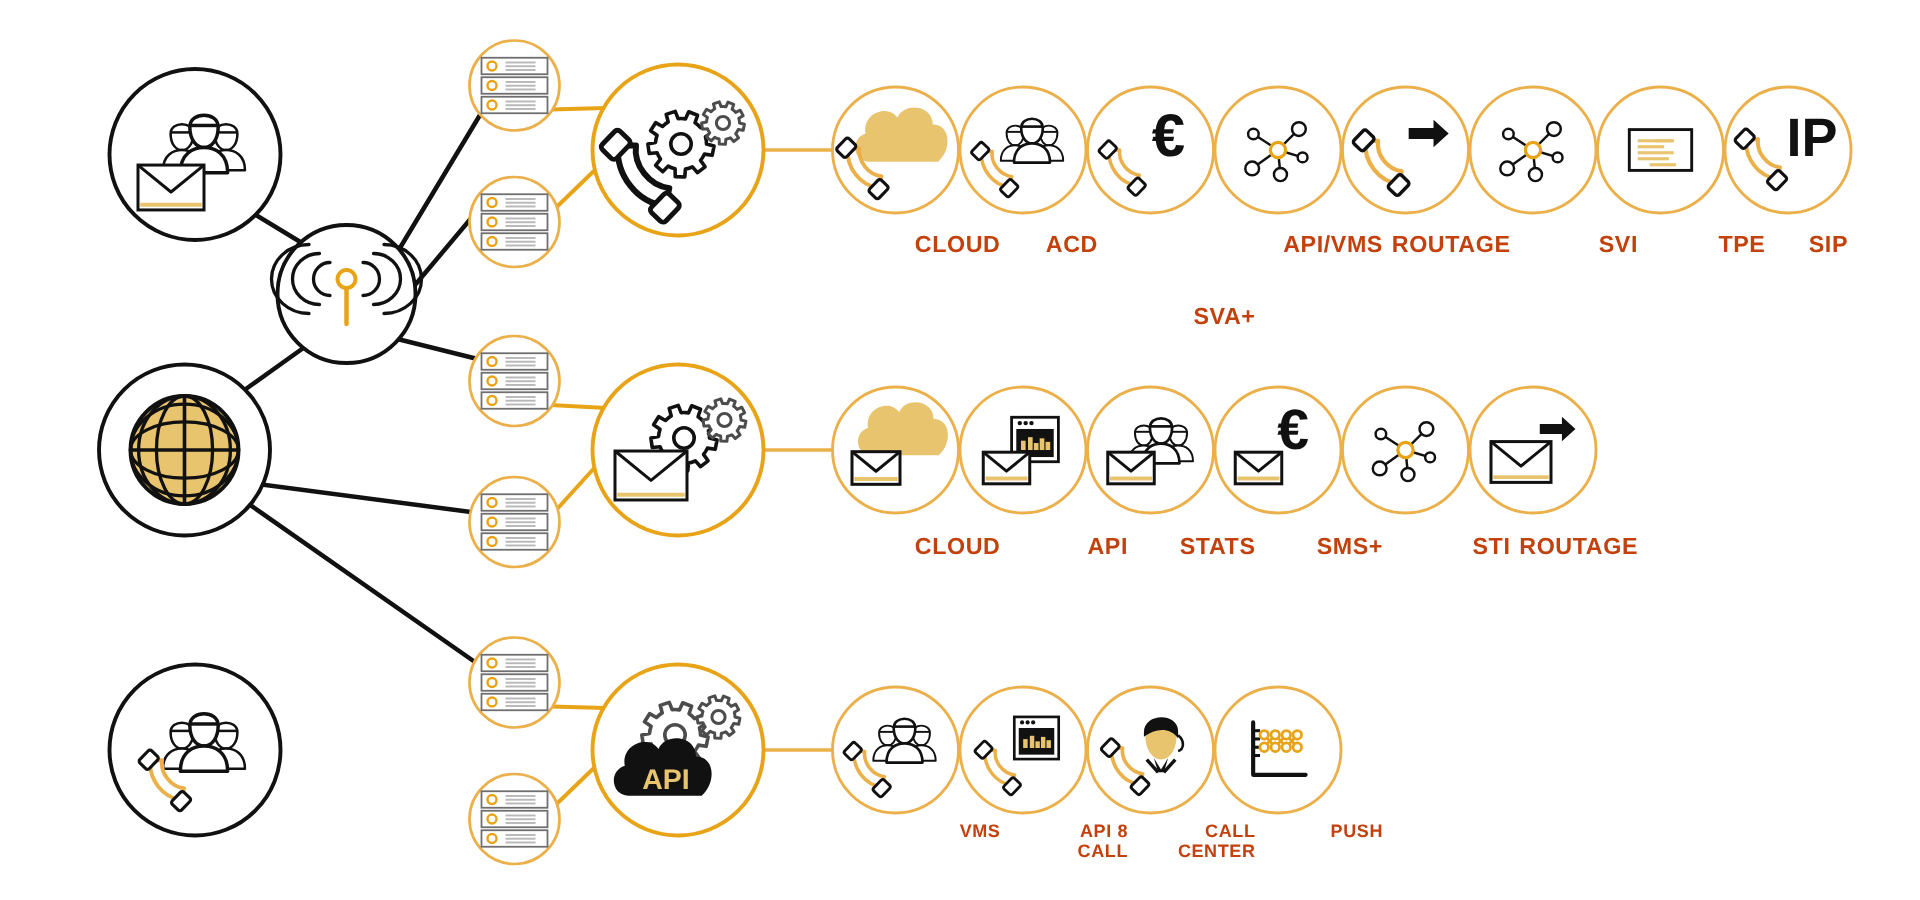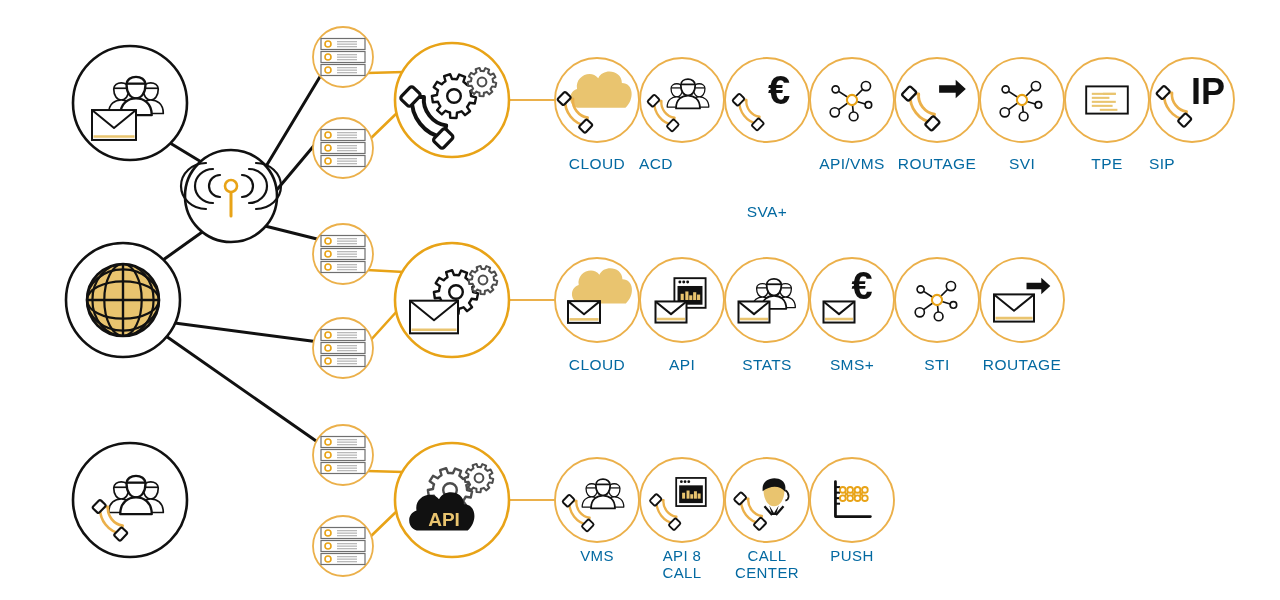--- a/index.html
+++ b/index.html
@@ -1,23 +1,23 @@
 <!DOCTYPE html>
 <html><head>
 <meta charset="utf-8">
 <style>
   html,body{margin:0;padding:0;background:#ffffff;}
   body{width:1280px;height:600px;overflow:hidden;
        font-family:"Liberation Sans","DejaVu Sans",sans-serif;}
   #stage{position:relative;width:1280px;height:600px;background:#fff;}
   #stage svg{position:absolute;top:0;left:0;}
-  .lbl{position:absolute;text-align:center;font-weight:normal;color:#0369a1;
+  .lbl{position:absolute;text-align:right;font-weight:bold;color:#c2410c;
        letter-spacing:.4px;line-height:1.12;}
   .lbl.r1,.lbl.r2{font-size:15.5px;}
-  .lbl.r3{font-size:15px;}
+  .lbl.r3{font-size:12px;}
 </style>
 </head>
 <body>
 
 <div id="stage">
   <svg id="scene" width="1280" height="600" viewBox="0 0 1280 600">
       <g>
         <line x1="170" y1="143" x2="203" y2="163" stroke="#111111" stroke-width="3" stroke-linecap="round"></line>
         <line x1="163" y1="260" x2="205" y2="230" stroke="#111111" stroke-width="3" stroke-linecap="round"></line>
         <line x1="265" y1="168" x2="321" y2="75" stroke="#111111" stroke-width="3" stroke-linecap="round"></line>
@@ -571,21 +571,21 @@
             <circle cx="-10" cy="-11" r="3.1" fill="#ffffff" stroke="#E8A317" stroke-width="2"></circle>
             <circle cx="-2" cy="-2" r="3.1" fill="#ffffff" stroke="#E8A317" stroke-width="2"></circle>
             <circle cx="6" cy="-11" r="3.1" fill="#ffffff" stroke="#E8A317" stroke-width="2"></circle>
             <circle cx="14" cy="-2" r="3.1" fill="#ffffff" stroke="#E8A317" stroke-width="2"></circle>
           </g>
         </g>
       </g>
     </svg>
   <div id="labels">
       <div class="lbl r1" style="left: 527px; top: 155px; width: 140px; white-space: pre-line;">CLOUD</div>
-      <div class="lbl r1" style="left: 596px; top: 155px; width: 120px; white-space: pre-line;">ACD</div>
+      <div class="lbl r1" style="left: 612px; top: 155px; width: 120px; white-space: pre-line;">ACD</div>
       <div class="lbl r1" style="left: 697px; top: 155px; width: 140px; white-space: pre-line; margin-top: 48px;">SVA+</div>
       <div class="lbl r1" style="left: 782px; top: 155px; width: 140px; white-space: pre-line;">API/VMS</div>
       <div class="lbl r1" style="left: 867px; top: 155px; width: 140px; white-space: pre-line;">ROUTAGE</div>
       <div class="lbl r1" style="left: 952px; top: 155px; width: 140px; white-space: pre-line;">SVI</div>
       <div class="lbl r1" style="left: 1037px; top: 155px; width: 140px; white-space: pre-line;">TPE</div>
       <div class="lbl r1" style="left: 1092px; top: 155px; width: 140px; white-space: pre-line;">SIP</div>
       <div class="lbl r2" style="left: 527px; top: 356px; width: 140px; white-space: pre-line;">CLOUD</div>
       <div class="lbl r2" style="left: 612px; top: 356px; width: 140px; white-space: pre-line;">API</div>
       <div class="lbl r2" style="left: 697px; top: 356px; width: 140px; white-space: pre-line;">STATS</div>
       <div class="lbl r2" style="left: 782px; top: 356px; width: 140px; white-space: pre-line;">SMS+</div>

